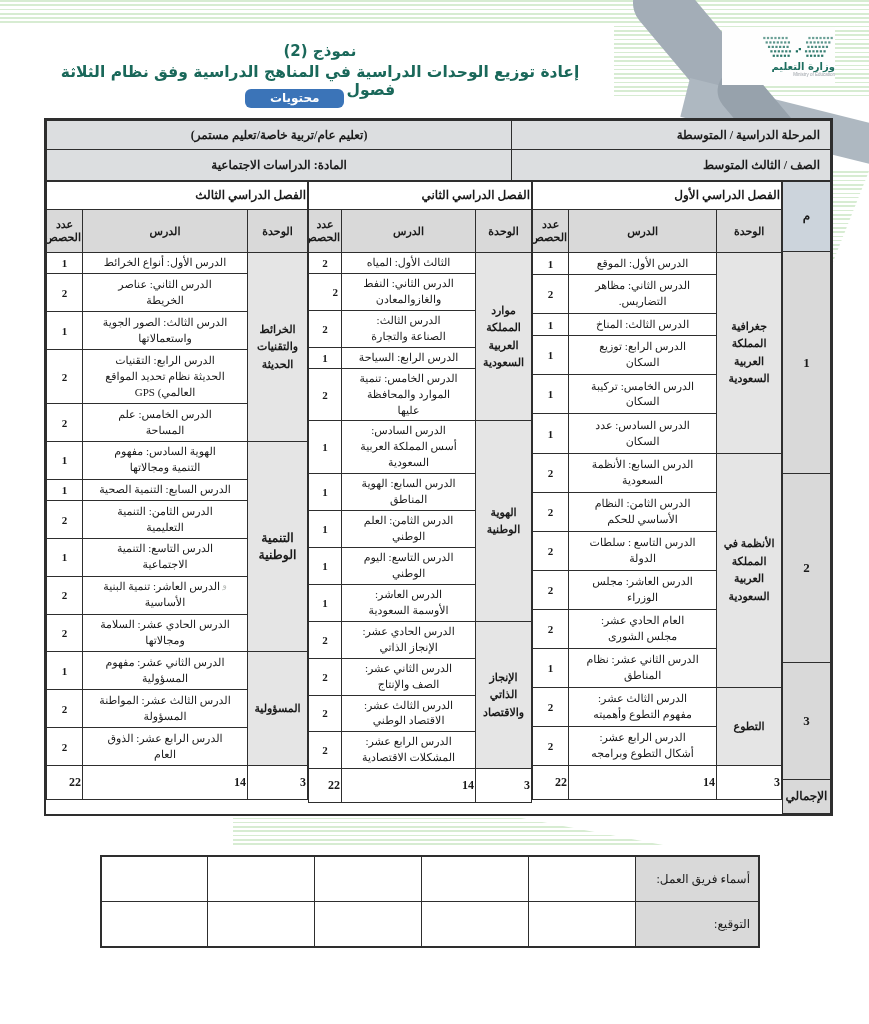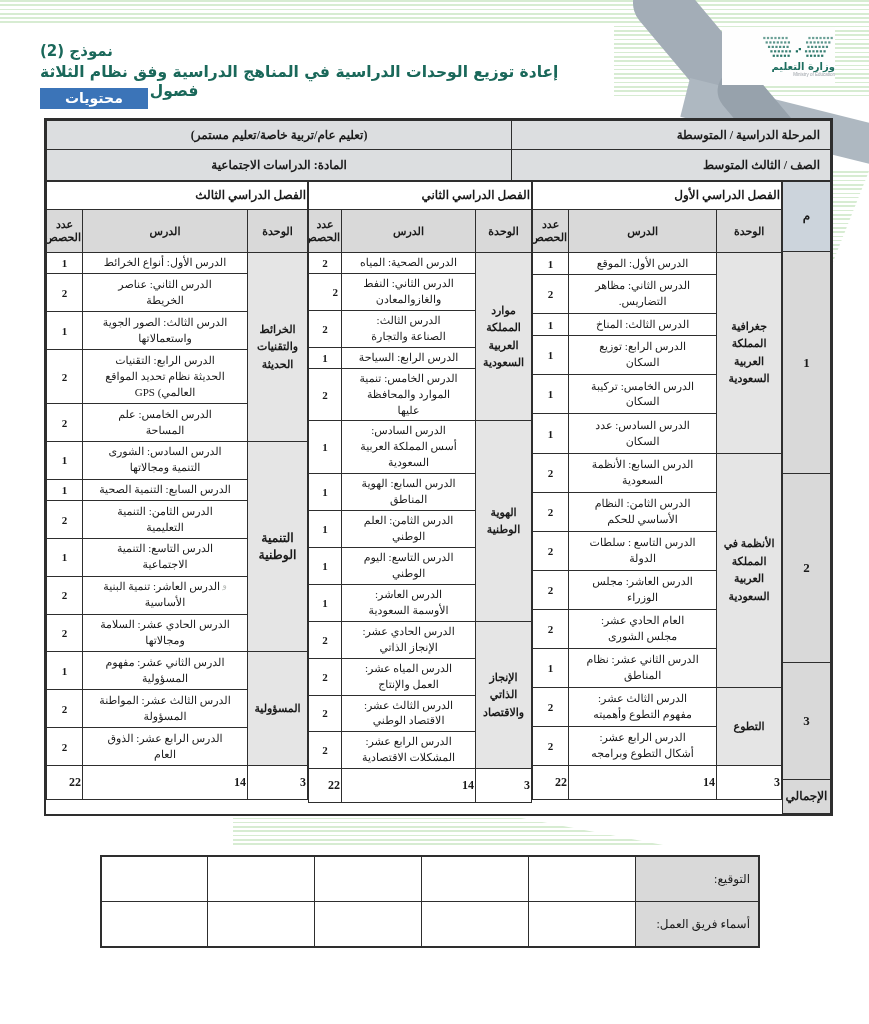--- a/index.html
+++ b/index.html
@@ -17,26 +17,26 @@
     background:#a3adb7;transform:rotate(-40deg);}
   .ribbon2{position:absolute;left:690px;top:78px;width:200px;height:40px;background:#aeb8c1;
     transform:rotate(14deg);transform-origin:left top;}
   .ribbon3{position:absolute;left:742px;top:60px;width:44px;height:120px;border-radius:22px;
     background:#97a2ac;transform:rotate(-40deg);}
   .logo-box{position:absolute;left:722px;top:27px;width:113px;height:58px;background:#fefefe;
     display:flex;flex-direction:column;align-items:flex-end;justify-content:center;z-index:5;}
   .logo-ar{font-family:"DejaVu Sans",sans-serif;font-size:10px;font-weight:bold;color:#1d6e5f;line-height:1.1;}
   .logo-en{font-family:"Liberation Sans",sans-serif;font-size:4.5px;color:#9aa0a6;line-height:1.2;}
   
-  .title-block{position:absolute;left:40px;top:42px;width:560px;text-align:left;direction:rtl;
+  .title-block{position:absolute;left:40px;top:42px;width:560px;text-align:center;direction:rtl;
     font-family:"DejaVu Sans",sans-serif;color:#1a685a;z-index:4;}
   .title-line1{font-size:15px;font-weight:bold;}
   .title-line2{font-size:15.5px;font-weight:bold;margin-top:3px;}
-  .badge{display:inline-block;background:#3b74b8;color:#ffffff;font-size:14px;font-weight:bold;
-    padding:2px 25px 3px;border-radius:0;transform:translateY(7px);margin-right:2px;
+  .badge{display:inline-block;background:#3b74b8;color:#ffffff;font-size:12px;font-weight:bold;
+    padding:2px 25px 3px;border-radius:6px;transform:translateY(7px);margin-right:2px;
     font-family:"DejaVu Sans",sans-serif;}
   
   .main-wrap{position:absolute;left:44px;top:118px;width:785px;border:2px solid #2e2e2e;background:#fff;z-index:3;}
   table{border-collapse:collapse;table-layout:fixed;}
   td,th{border:1px solid #2e2e2e;overflow:hidden;}
   .info-table{width:100%;direction:rtl;}
   .info-table td{background:#dcdee0;font-size:12px;font-weight:bold;padding:2px 10px;}
   .info-label{text-align:right;width:38%;}
   .info-value{text-align:center;}
   .grid-body{display:flex;flex-direction:row;direction:ltr;align-items:stretch;}
@@ -199,21 +199,21 @@
           <tr>
             <td class="cell-lesson">الدرس الرابع: التقنيات الحديثة نظام تحديد المواقع العالمي) GPS</td>
             <td class="cell-periods">2</td>
           </tr>
           <tr>
             <td class="cell-lesson">الدرس الخامس: علم المساحة</td>
             <td class="cell-periods">2</td>
           </tr>
           <tr>
             <td class="cell-unit emph" rowspan="6">التنمية الوطنية</td>
-            <td class="cell-lesson">الدرس السادس: الشورى التنمية ومجالاتها</td>
+            <td class="cell-lesson">الهوية السادس: مفهوم التنمية ومجالاتها</td>
             <td class="cell-periods">1</td>
           </tr>
           <tr>
             <td class="cell-lesson">الدرس السابع: التنمية الصحية</td>
             <td class="cell-periods">1</td>
           </tr>
           <tr>
             <td class="cell-lesson">الدرس الثامن: التنمية التعليمية</td>
             <td class="cell-periods">2</td>
           </tr>
@@ -263,21 +263,21 @@
           </tr>
           <tr class="col-head">
             <th>الوحدة</th>
             <th>الدرس</th>
             <th>عدد الحصص</th>
           </tr>
         </thead>
         <tbody>
           <tr>
             <td class="cell-unit" rowspan="5">موارد المملكة العربية السعودية</td>
-            <td class="cell-lesson">الدرس الصحية: المياه</td>
+            <td class="cell-lesson">الثالث الأول: المياه</td>
             <td class="cell-periods">2</td>
           </tr>
           <tr>
             <td class="cell-lesson">الدرس الثاني: النفط والغازوالمعادن</td>
             <td class="cell-periods align-right">2</td>
           </tr>
           <tr>
             <td class="cell-lesson">الدرس الثالث: الصناعة والتجارة</td>
             <td class="cell-periods">2</td>
           </tr>
@@ -309,21 +309,21 @@
           <tr>
             <td class="cell-lesson">الدرس العاشر: الأوسمة السعودية</td>
             <td class="cell-periods">1</td>
           </tr>
           <tr>
             <td class="cell-unit" rowspan="4">الإنجاز الذاتي والاقتصاد</td>
             <td class="cell-lesson">الدرس الحادي عشر: الإنجاز الذاتي</td>
             <td class="cell-periods">2</td>
           </tr>
           <tr>
-            <td class="cell-lesson">الدرس المياه عشر: العمل والإنتاج</td>
+            <td class="cell-lesson">الدرس الثاني عشر: الصف والإنتاج</td>
             <td class="cell-periods">2</td>
           </tr>
           <tr>
             <td class="cell-lesson">الدرس الثالث عشر: الاقتصاد الوطني</td>
             <td class="cell-periods">2</td>
           </tr>
           <tr>
             <td class="cell-lesson">الدرس الرابع عشر: المشكلات الاقتصادية</td>
             <td class="cell-periods">2</td>
           </tr>
@@ -443,29 +443,29 @@
             <td class="idx-total">الإجمالي</td>
           </tr>
         </tfoot>
       </table>
     </div>
 </div>
 
 <table class="sig-table">
   <tbody>
       <tr>
-    <td class="sig-label">التوقيع:</td>
+    <td class="sig-label">أسماء فريق العمل:</td>
     <td></td>
     <td></td>
     <td></td>
     <td></td>
     <td></td>
   </tr>
   <tr>
-    <td class="sig-label">أسماء فريق العمل:</td>
+    <td class="sig-label">التوقيع:</td>
     <td></td>
     <td></td>
     <td></td>
     <td></td>
     <td></td>
   </tr>
 </tbody>
   </table>
 
 </body></html>

